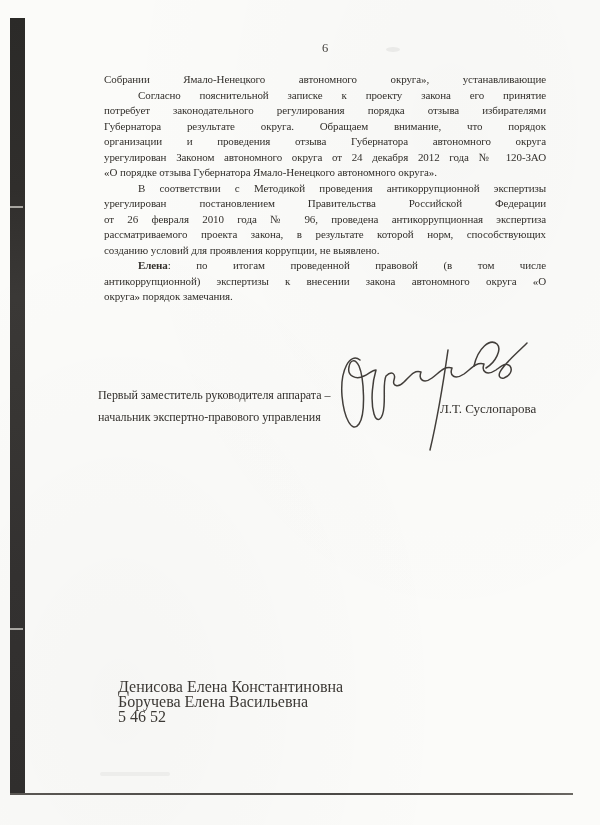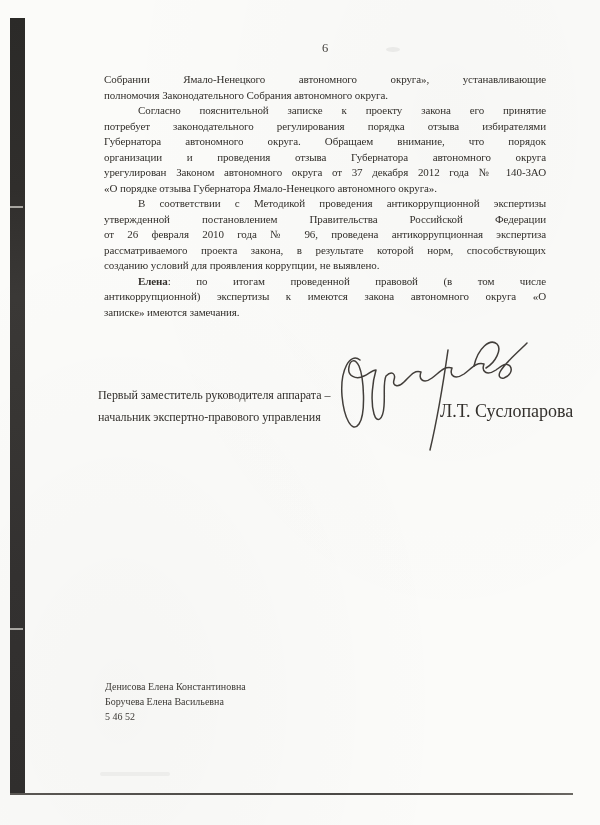--- a/index.html
+++ b/index.html
@@ -43,66 +43,65 @@
   .line { width:442px; height:15.5px; line-height:15.5px; }
   .line.justify { text-align:justify; text-align-last:justify; text-justify:inter-word; }
   .line.indent { padding-left:34px; width:408px; }
   .line b { font-weight:bold; }
 
   .signoff-title {
     position:absolute; left:98px; top:385px;
     font-size:12px; line-height:21.5px; letter-spacing:-0.05px;
   }
   .signoff-name {
-    position:absolute; left:440px; top:401px; font-size:18px;
+    position:absolute; left:440px; top:401px; font-size:13px;
   }
   .signature-svg {
     position:absolute; left:326px; top:318px; width:210px; height:140px;
     pointer-events:none;
   }
   .signature-svg path {
     fill:none; stroke:#423e3a; stroke-width:1.5;
     stroke-linecap:round; stroke-linejoin:round;
   }
   .contacts {
-    position:absolute; left:105px; top:680px;
-    font-size:10px; line-height:14.8px; color:#3c3935;
+    position:absolute; left:118px; top:680px;
+    font-size:16px; line-height:14.8px; color:#3c3935;
   }
 </style>
 </head>
 <body>
 
 <div class="paper-tint"></div>
 
 <div class="scan-bar"></div>
 <div class="scan-bar-scratch scratch-1"></div>
 <div class="scan-bar-scratch scratch-2"></div>
 <div class="bottom-scan-line"></div>
 <div class="smudge smudge-1"></div>
 <div class="smudge smudge-2"></div>
 
 <div class="page-number">6</div>
 
 <div class="body-text">
     <div class="line justify">Собрании Ямало-Ненецкого автономного округа», устанавливающие</div>
-    <div class="line">полномочия Законодательного Собрания автономного округа.</div>
     <div class="line justify indent">Согласно пояснительной записке к проекту закона его принятие</div>
     <div class="line justify">потребует законодательного регулирования порядка отзыва избирателями</div>
-    <div class="line justify">Губернатора автономного округа. Обращаем внимание, что порядок</div>
+    <div class="line justify">Губернатора результате округа. Обращаем внимание, что порядок</div>
     <div class="line justify">организации и проведения отзыва Губернатора автономного округа</div>
-    <div class="line justify">урегулирован Законом автономного округа от 37 декабря 2012 года № 140-ЗАО</div>
+    <div class="line justify">урегулирован Законом автономного округа от 24 декабря 2012 года № 120-ЗАО</div>
     <div class="line">«О порядке отзыва Губернатора Ямало-Ненецкого автономного округа».</div>
     <div class="line justify indent">В соответствии с Методикой проведения антикоррупционной экспертизы</div>
-    <div class="line justify">утвержденной постановлением Правительства Российской Федерации</div>
+    <div class="line justify">урегулирован постановлением Правительства Российской Федерации</div>
     <div class="line justify">от 26 февраля 2010 года № 96, проведена антикоррупционная экспертиза</div>
     <div class="line justify">рассматриваемого проекта закона, в результате которой норм, способствующих</div>
     <div class="line">созданию условий для проявления коррупции, не выявлено.</div>
     <div class="line justify indent"><b>Елена</b>: по итогам проведенной правовой (в том числе</div>
-    <div class="line justify">антикоррупционной) экспертизы к имеются закона автономного округа «О</div>
-    <div class="line">записке» имеются замечания.</div>
+    <div class="line justify">антикоррупционной) экспертизы к внесении закона автономного округа «О</div>
+    <div class="line">округа» порядок замечания.</div>
   </div>
 
 <div class="signoff-title">
   <div>Первый заместитель руководителя аппарата –</div>
   <div>начальник экспертно-правового управления</div>
 </div>
 
 <svg class="signature-svg" viewBox="0 0 210 140" xmlns="http://www.w3.org/2000/svg">
   <path d="M 34,42 C 24,34 14,52 16,78 C 18,100 26,116 33,106 C 40,96 38,60 33,48 C 29,40 24,42 23,49 C 21,58 30,62 38,58 C 43,56 46,52 50,52 C 47,62 44,82 48,96 C 51,106 57,102 58,88 C 59,76 57,64 60,58 C 66,52 70,56 68,62 C 66,68 72,70 78,64 C 85,57 88,52 95,54 C 92,62 98,66 106,60 C 114,54 118,48 126,50 C 123,58 129,62 138,56 C 146,50 150,44 158,46 C 155,54 161,58 170,52 C 177,47 180,44 184,48 C 187,52 184,58 178,60 C 174,61 172,58 174,54 C 178,46 188,38 201,25"></path>
   <path d="M 148,48 C 152,30 164,20 171,26 C 176,31 170,44 160,50"></path>

